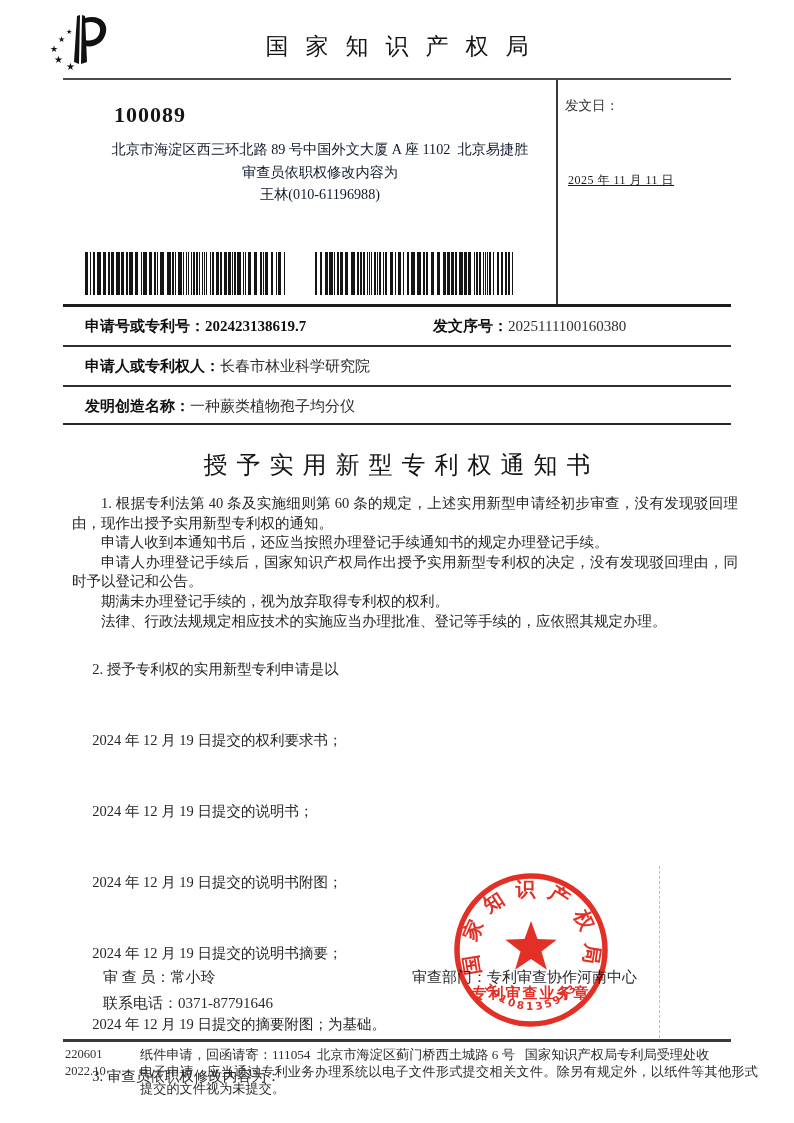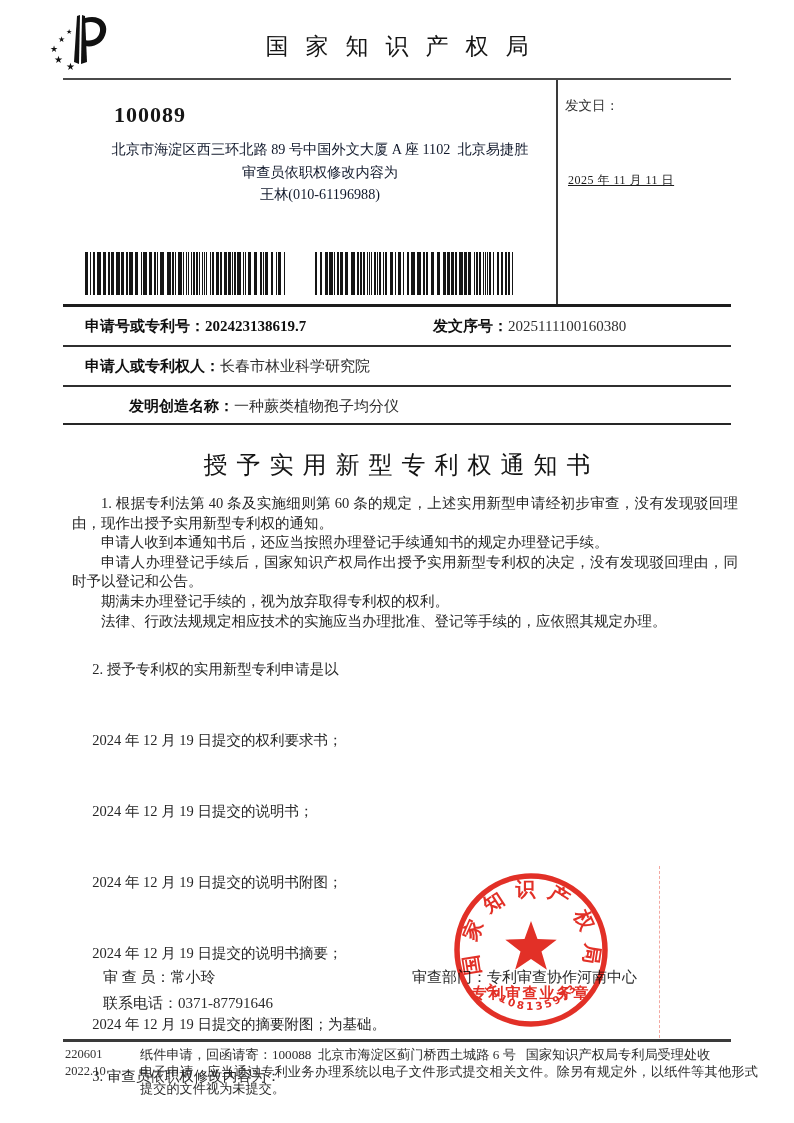--- a/index.html
+++ b/index.html
@@ -28,21 +28,21 @@
   .barcode{position:absolute;top:252px;height:43px;font-size:0;overflow:hidden;}
   .barcode i{display:inline-block;height:100%;background:#151515;}
   #bc1{left:85px;width:203px;}
   #bc2{left:315px;width:203px;}
   .thick-rule{left:63px;top:304px;width:668px;height:3px;background:#1c1c1c;}
 
   
   .row{position:absolute;left:85px;font-size:15px;line-height:20px;color:#2e2e2e;}
   .row b{color:#101010;}
   .r1{top:316px;} .r1b{left:433px;top:316px;}
-  .r2{top:356px;} .r3{top:396px;margin-left:44px;}
+  .r2{top:356px;} .r3{top:396px;}
   .rule-a{left:63px;top:345px;width:668px;height:1.5px;background:#2f2f2f;}
   .rule-b{left:63px;top:385px;width:668px;height:1.5px;background:#2f2f2f;}
   .rule-c{left:63px;top:423px;width:668px;height:2px;background:#262626;}
 
   
   .notice-title{left:0;right:0;top:449px;text-align:center;font-size:24px;letter-spacing:9px;padding-left:9px;color:#151515;}
   .body-text{left:72px;top:494px;width:666px;font-size:14.5px;line-height:19.6px;text-align:justify;color:#262626;}
   .body-text p{margin:0;text-indent:2em;}
   .body-text p.noindent{text-indent:0;}
   .body-text p.basis{text-indent:1.4em;line-height:23px;margin-top:48px;}
@@ -142,17 +142,17 @@
       <textPath href="#sealBotArc" startOffset="50%" text-anchor="middle">1101081359734</textPath>
     </text>
   </svg>
 
   <div class="rule fn-rule"></div>
   <div class="abs fn-code">
     <div>220601</div>
     <div>2022.10</div>
   </div>
   <div class="abs fn-text">
-    <div class="pre">纸件申请，回函请寄：100088  北京市海淀区蓟门桥西土城路 6 号   国家知识产权局专利局受理处收</div>
+    <div class="pre">纸件申请，回函请寄：111054  北京市海淀区蓟门桥西土城路 6 号   国家知识产权局专利局受理处收</div>
     <div>电子申请，应当通过专利业务办理系统以电子文件形式提交相关文件。除另有规定外，以纸件等其他形式提交的文件视为未提交。</div>
   </div>
 
 </div>
 
 </body></html>

